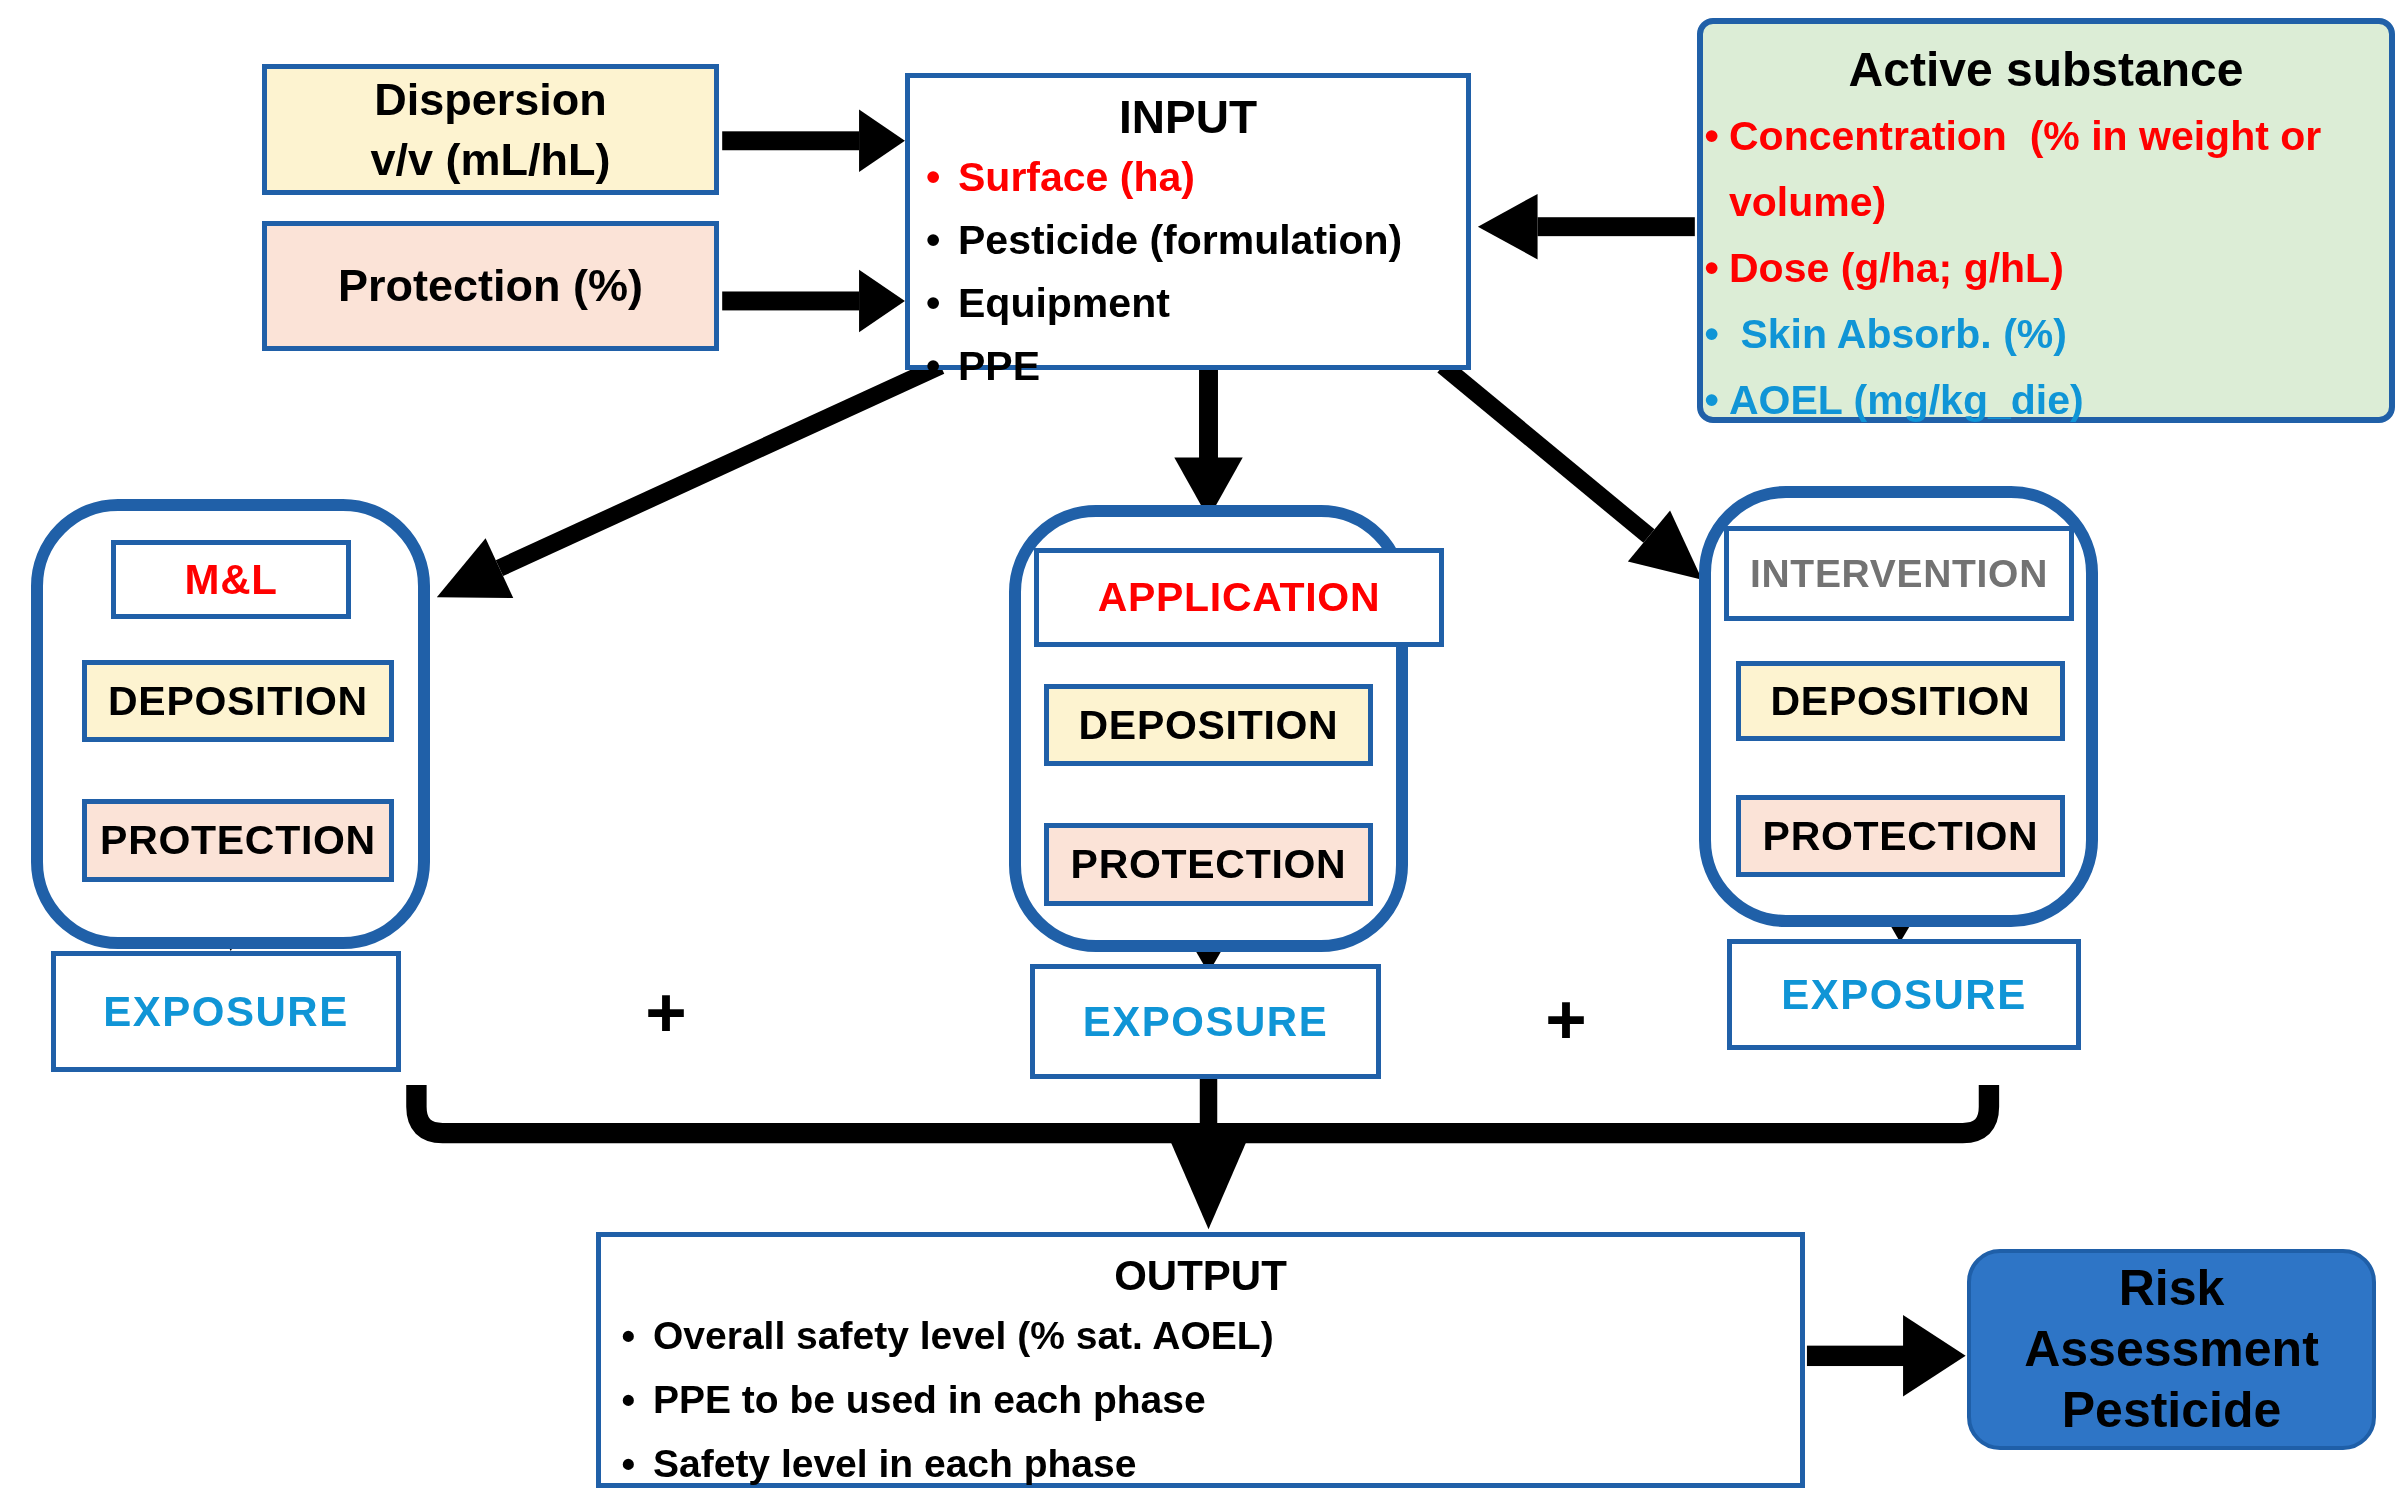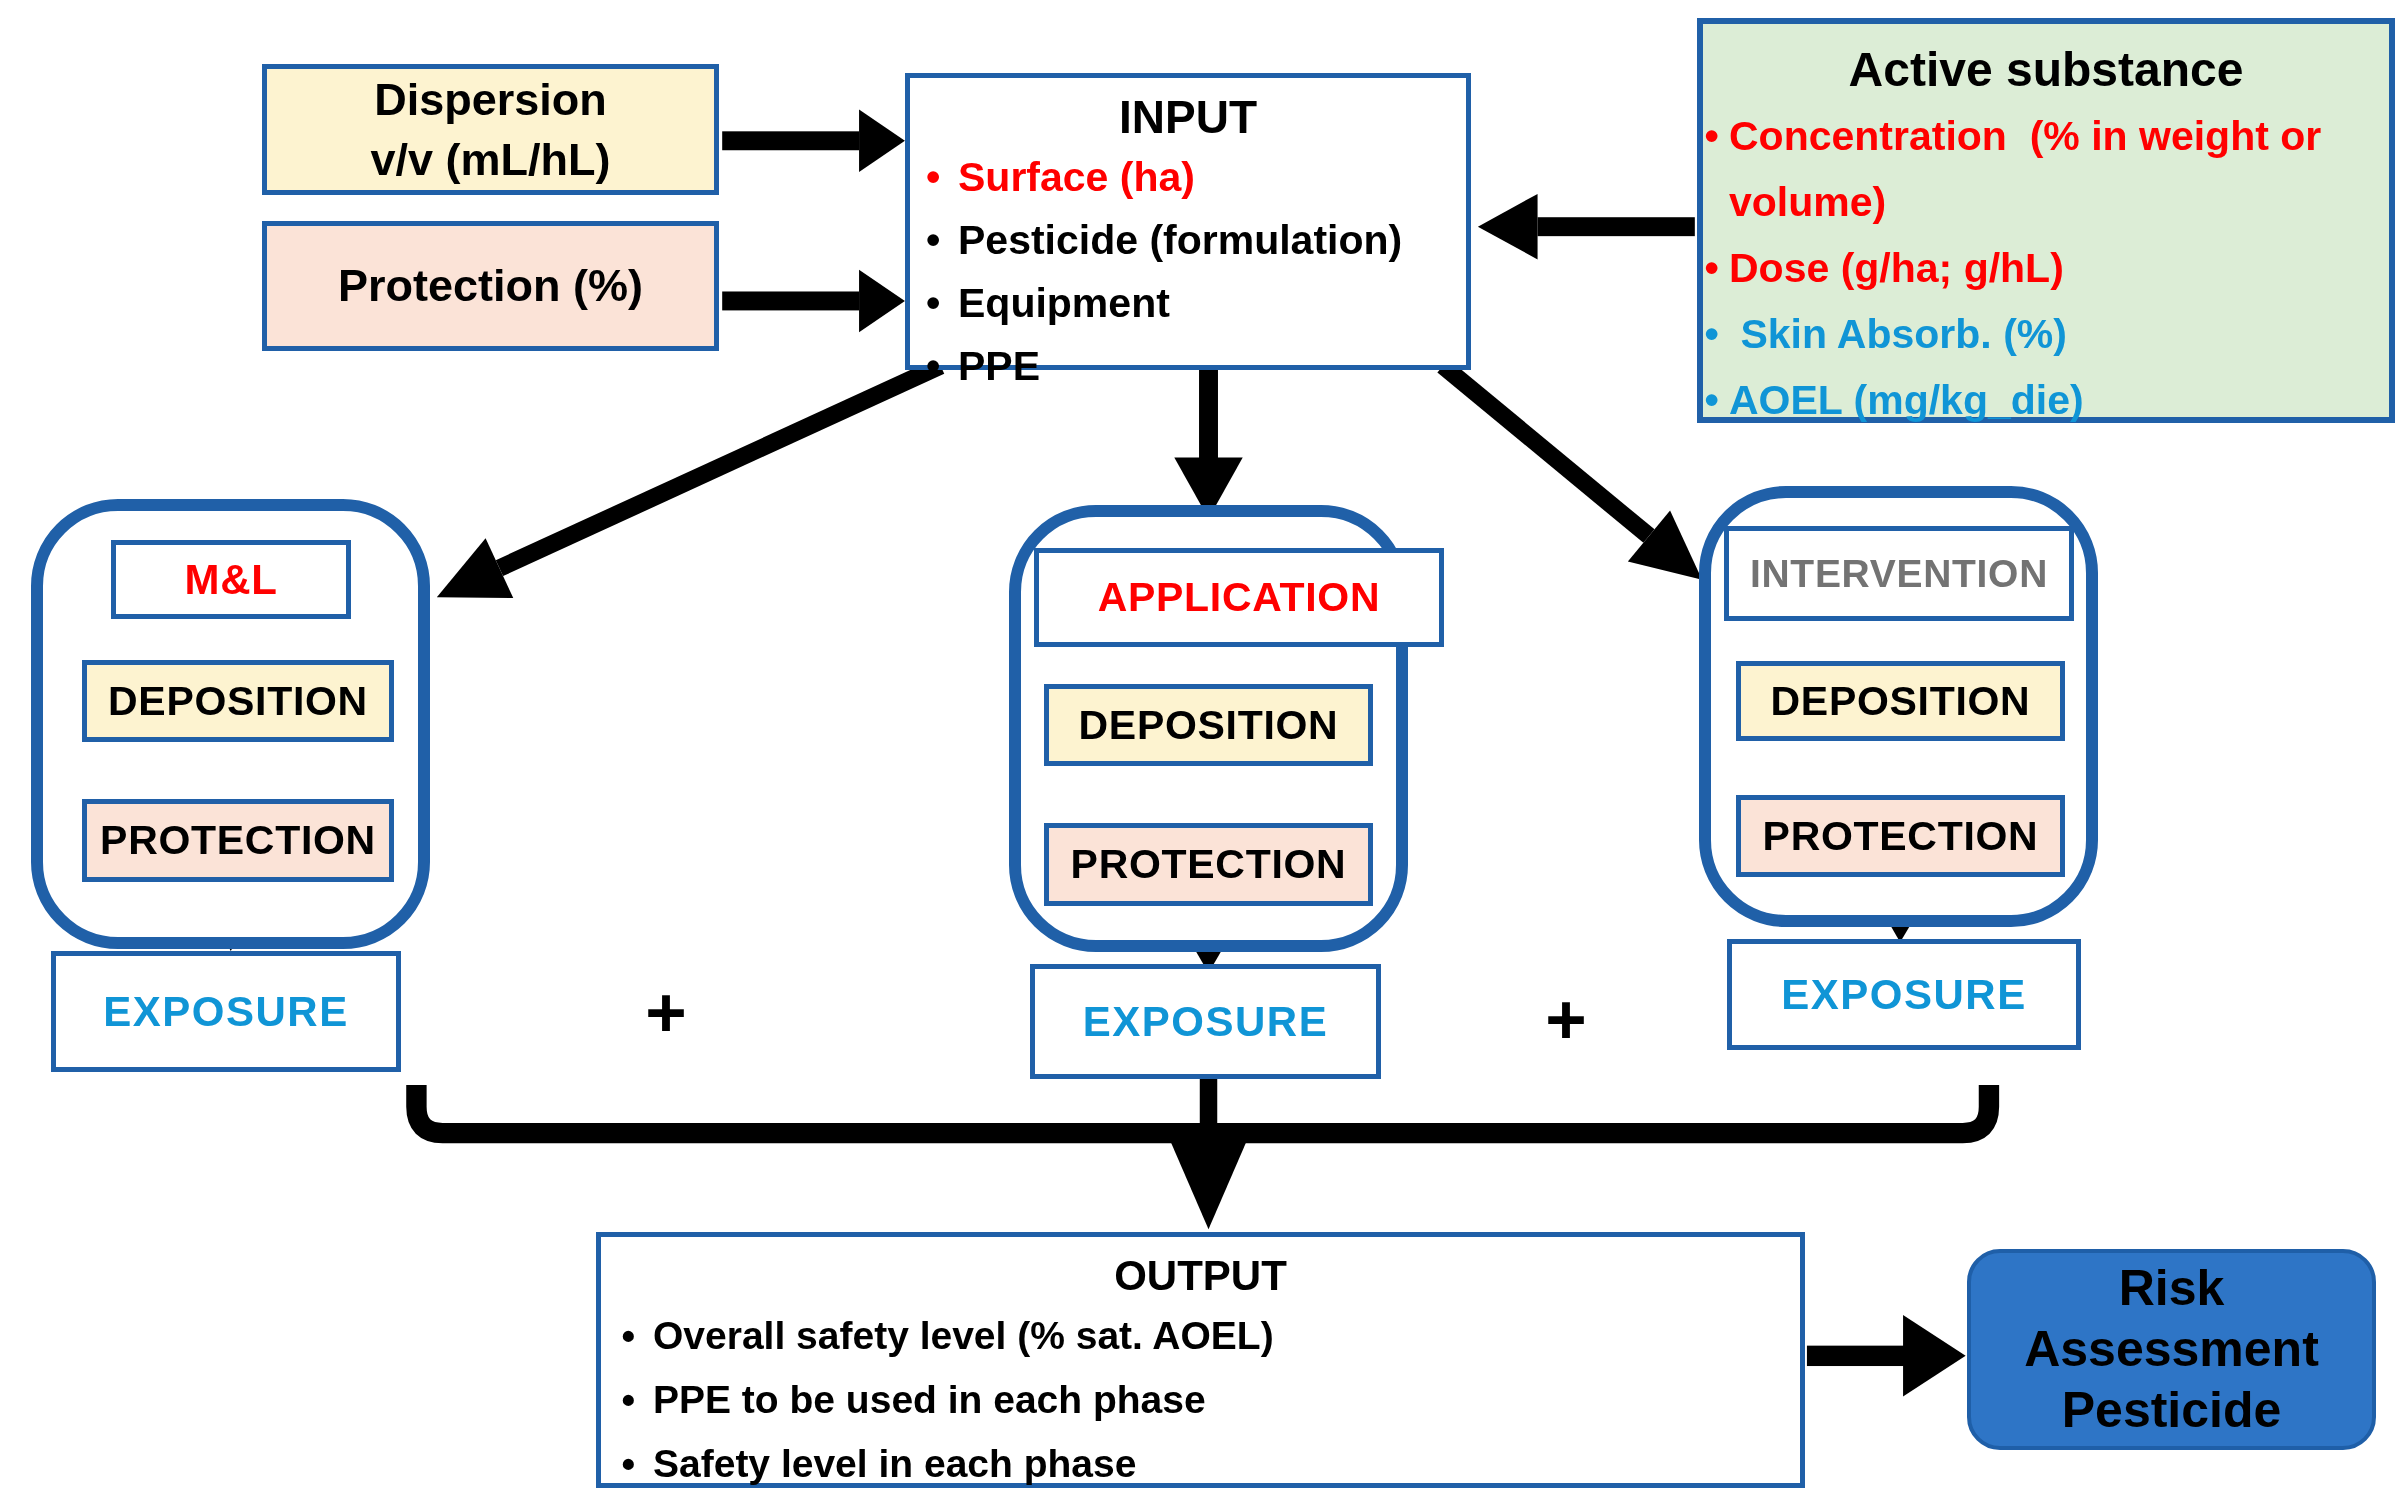--- a/index.html
+++ b/index.html
@@ -17,21 +17,21 @@
     border:5.1px solid #2060A8;background:#ffffff;
     display:flex;flex-direction:column;align-items:center;justify-content:center;
     text-align:center;color:#000;
   }
   .round-container{
     position:absolute;box-sizing:border-box;
     border:12.4px solid #2060A8;border-radius:87px;background:#ffffff;
   }
   .fill-yellow{background:#FDF3D0;}
   .fill-pink{background:#FBE3D7;}
-  .fill-green{background:#DCEDD6;}
+  .fill-green{background:#DCEDD6;border-radius:16px;}
   .txt-cyan{color:#1095D6;}
   .disp-line{font-size:45px;line-height:60px;}
   .plain-label{font-size:45px;}
   .panel{justify-content:flex-start;align-items:stretch;text-align:left;}
   .panel-title{font-size:46px;text-align:center;line-height:58px;}
   .blist{display:block;}
   .bitem{
     position:relative;font-size:41px;line-height:63px;
     padding-left:48px;white-space:pre-wrap;
   }

